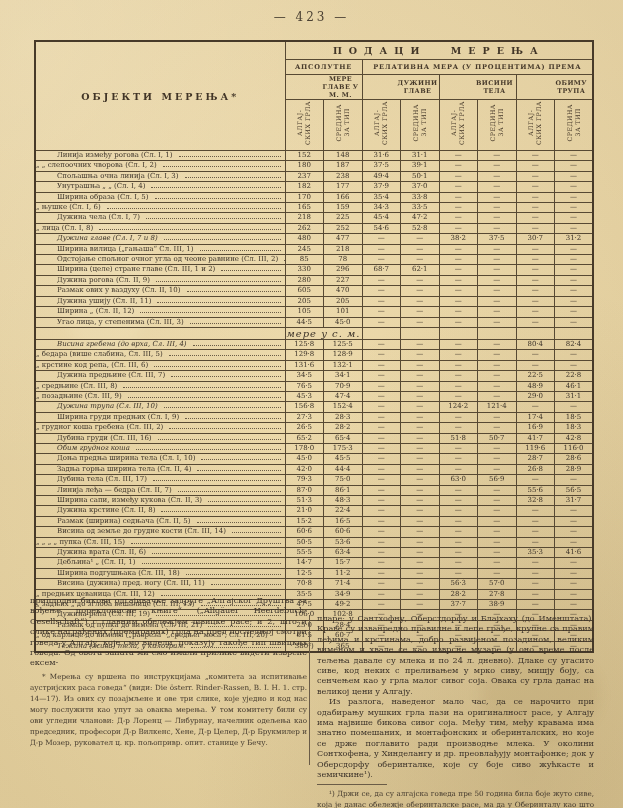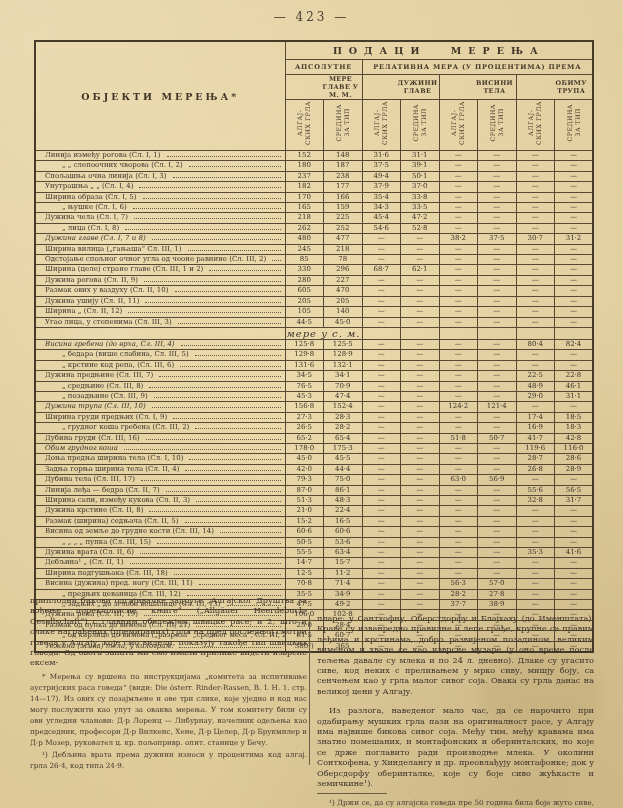--- a/index.html
+++ b/index.html
@@ -49,32 +49,32 @@
     display:inline-block;writing-mode:vertical-rl;transform:rotate(180deg);
     white-space:pre-line;font-size:6.2px;font-weight:normal;line-height:8px;
     letter-spacing:.5px;color:#46392a;max-height:46px;
   }
 
   tbody tr{height:9.9px;}
   td.lbl{text-align:left;overflow:hidden;}
   .lw{display:flex;align-items:baseline;overflow:hidden;height:9.4px;}
   .lt{font-size:7px;white-space:nowrap;line-height:9.4px;color:#3d342a;}
   .lt.it{font-style:italic;}
-  .ind0 .lw{padding-left:9px;}
-  .ind1 .lw{padding-left:26px;}
+  .ind0 .lw{padding-left:21px;}
+  .ind1 .lw{}
   .leader{flex:1;min-width:6px;border-bottom:1px dotted #6a5c47;margin:0 4px 3px 6px;}
   td.val{font-size:7px;text-align:center;line-height:9.4px;color:#3d342a;white-space:nowrap;}
   td.units{font-size:10px;font-style:italic;text-align:center;letter-spacing:1px;color:#3d342a;}
 
   .textblock p{margin:0;text-align:justify;}
   .colL{position:absolute;left:30px;top:595px;width:277px;}
   .colR{position:absolute;left:317px;top:613px;width:277px;}
   .coldiv{position:absolute;left:309px;top:615px;width:1px;height:150px;background:#6a5c47;}
   p.main{font-size:8.1px;line-height:10.4px;color:#3c332a;}
-  p.main.indent{text-indent:12px;margin-top:9px;}
+  p.main.indent{text-indent:12px;}
   p.fn{font-size:7.2px;line-height:11px;color:#43392d;}
   p.fnstar{margin-top:3px;text-indent:12px;}
   p.fnnum{text-indent:12px;margin-top:1px;}
   .fnrule{width:70px;height:1px;background:#6a5c47;margin:4px 0 3px 0;}
 </style>
 </head>
 <body>
 
 <div class="paper"></div>
 <div class="stain" style="left:480px;top:650px;width:120px;height:90px;background:rgba(150,115,60,.10);"></div>
@@ -370,21 +370,21 @@
         <td class="val">—</td>
       </tr>
       <tr>
         <td class="lbl ind0">
           <div class="lw">
             <span class="lt">Ширина   „   (Сл. II, 12)</span>
             <span class="leader"></span>
           </div>
         </td>
         <td class="val">105</td>
-        <td class="val">140</td>
+        <td class="val">101</td>
         <td class="val grp">—</td>
         <td class="val">—</td>
         <td class="val grp">—</td>
         <td class="val">—</td>
         <td class="val grp">—</td>
         <td class="val">—</td>
       </tr>
       <tr>
         <td class="lbl ind0">
           <div class="lw">
@@ -891,21 +891,20 @@
         <td class="val">—</td>
       </tr>
     </tbody>
 </table>
 
 <div class="coldiv"></div>
 
 <div class="colL textblock">
   <p class="main">приплодни бикови одгајивачке задруге „Алгајског Друштва за вођење пореклописне књиге“ („Allgäuer Heerdebuch-Gesellschaft“) с главним обележјем швицке расе; и 2, што и слике награђених (премираних) грла на пред последњој смотри говеда у Алгају, које смо видели, показују такође тип швицких говеда. Од овога запата ми смо имали прилике видети изврсне ексем-</p>
   <p class="fn fnstar">* Мерења су вршена по инструкцијама „комитета за испитивање аустријских раса говеда“ (види: Die österr. Rinder-Rassen, B. I. H. 1. стр. 14—17). Из ових су позајмљене и ове три слике, које уједно и код нас могу послужити као упут за оваква мерења. У том комитету били су ови угледни чланови: Д-р Лоренц — Либурнау, начелник одељења као председник, професори Д-р Вилкенс, Хене, Д-р Целер, Д-р Брукмилер и Д-р Мозер, руковател ц. кр. пољопривр. опит. станице у Бечу.</p>
-  <p class="fn fnnum">¹) Дебљина врата према дужини износи у процентима код алгај. грла 26·4, код типа 24·9.</p>
 </div>
 
 <div class="colR textblock">
   <p class="main">пларе: у Сантхофну, Оберстдорфу и Блајхаху (до Именштата). Краве су изванредно правилне и лепе грађе, крупне са правим леђима и крстинама, добро развијеном позадином, великим вименом и хвале се као изврсне музаре (у оно време после тељења давале су млека и по 24 л. дневно). Длаке су угасито сиве, код неких с преливањем у мрко сиву, мишју боју, са сенчењем као у грла малог сивог соја. Овака су грла данас на великој цени у Алгају.</p>
   <p class="main indent">Из разлога, наведеног мало час, да се нарочито при одабирању мушких грла пази на оригиналност расе, у Алгају има највише бикова сивог соја. Међу тим, међу кравама има знатно помешаних, и монтафонских и оберинталских, но које се држе поглавито ради производње млека. У околини Сонтхофена, у Хинделангу и др. преовлађују монтафонке; док у Оберсдорфу оберинталке, које су боје сиво жућкасте и земичкине¹).</p>
   <div class="fnrule"></div>
   <p class="fn fnnum">¹) Држи се, да су алгајска говеда пре 50 година била боје жуто сиве, која је данас обележје оберинталске расе, ма да у Оберинталу као што ће се доцније видети, држе да је боја оберинталске расе сива, док су им краве готове све само жуте и жуто сиве.</p>
 </div>
 
 </body></html>

